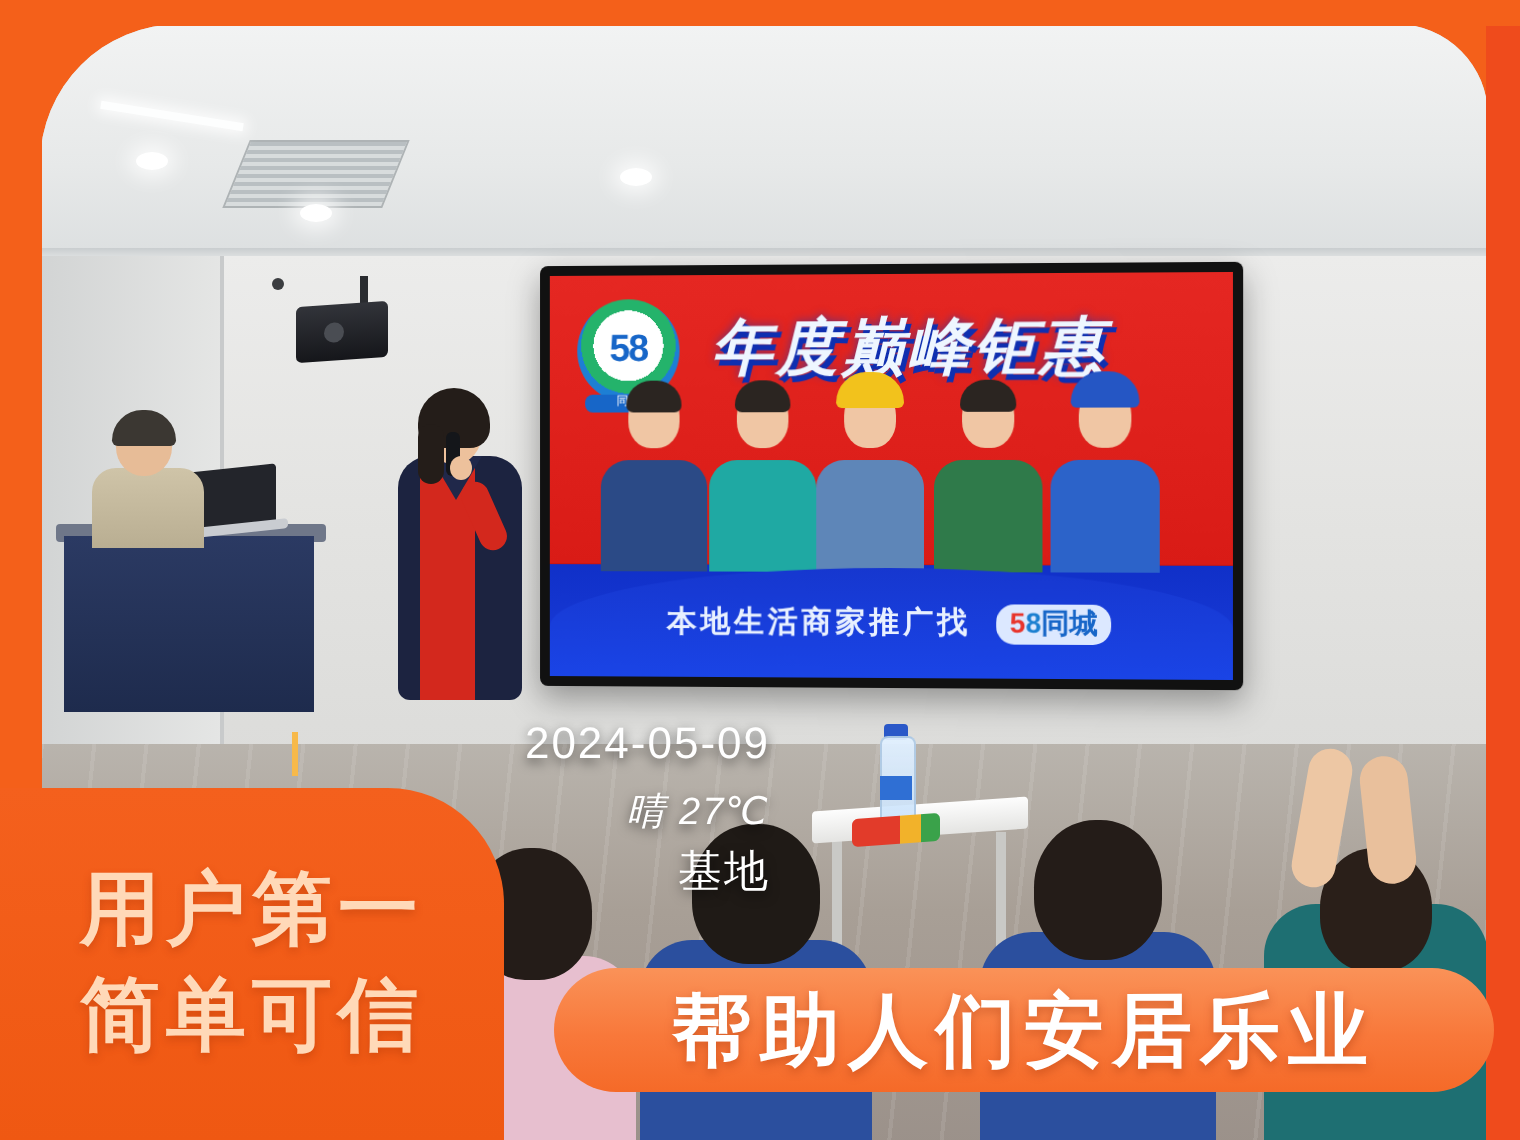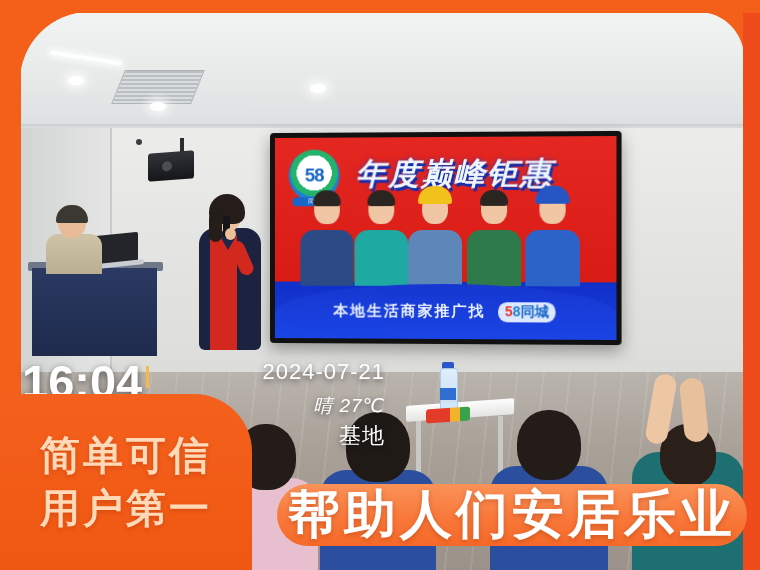--- a/index.html
+++ b/index.html
@@ -277,21 +277,21 @@
     text-shadow:0 2px 4px rgba(150,40,0,.3);
   }
 
   .banner-bottom{
     position:absolute;left:277px;top:484px;width:470px;height:62px;
     background:linear-gradient(180deg,#fa9258 0%,#f8783a 55%,#f56a28 100%);
     border-radius:31px;
     display:flex;align-items:center;justify-content:center;
   }
   .banner-bottom span{
-    color:#ffffff;font-size:52px;font-weight:bold;letter-spacing:4px;
+    color:#ffffff;font-size:40px;font-weight:bold;letter-spacing:4px;
     text-shadow:0 2px 5px rgba(150,40,0,.35);
   }
 
   
   .edge-left{position:absolute;left:0;top:0;width:21px;height:570px;background:#f4601a;}
   .edge-right{position:absolute;right:0;top:0;width:17px;height:570px;background:#ef4b1c;}
   .edge-top{position:absolute;left:0;top:0;width:760px;height:13px;background:#f4601a;}
 </style>
 </head>
 <body>
@@ -422,31 +422,30 @@
         <div style="position:absolute;left:18px;top:0;width:22px;height:70px;border-radius:11px;background:#edc7a4;transform:rotate(10deg);"></div>
         <div style="position:absolute;left:50px;top:4px;width:24px;height:64px;border-radius:12px;background:#e9c09c;transform:rotate(-6deg);"></div>
       </div>
     </div>
   </div>
 
   <div class="edge-left"></div>
   <div class="edge-right"></div>
   <div class="edge-top"></div>
 
-  <div class="ts-time">16:04</div>
   <div class="ts-divider"></div>
   <div class="ts-right">
-    <div class="ts-date">2024-07-21</div>
+    <div class="ts-date">2024-05-09</div>
     <div class="ts-weather">晴 27℃</div>
     <div class="ts-place">基地</div>
   </div>
 
 
   <div class="panel-left">
+    <div>用户第一</div>
     <div>简单可信</div>
-    <div>用户第一</div>
   </div>
 
   <div class="banner-bottom">
     <span>帮助人们安居乐业</span>
   </div>
 
 </div>
 
 </body></html>

